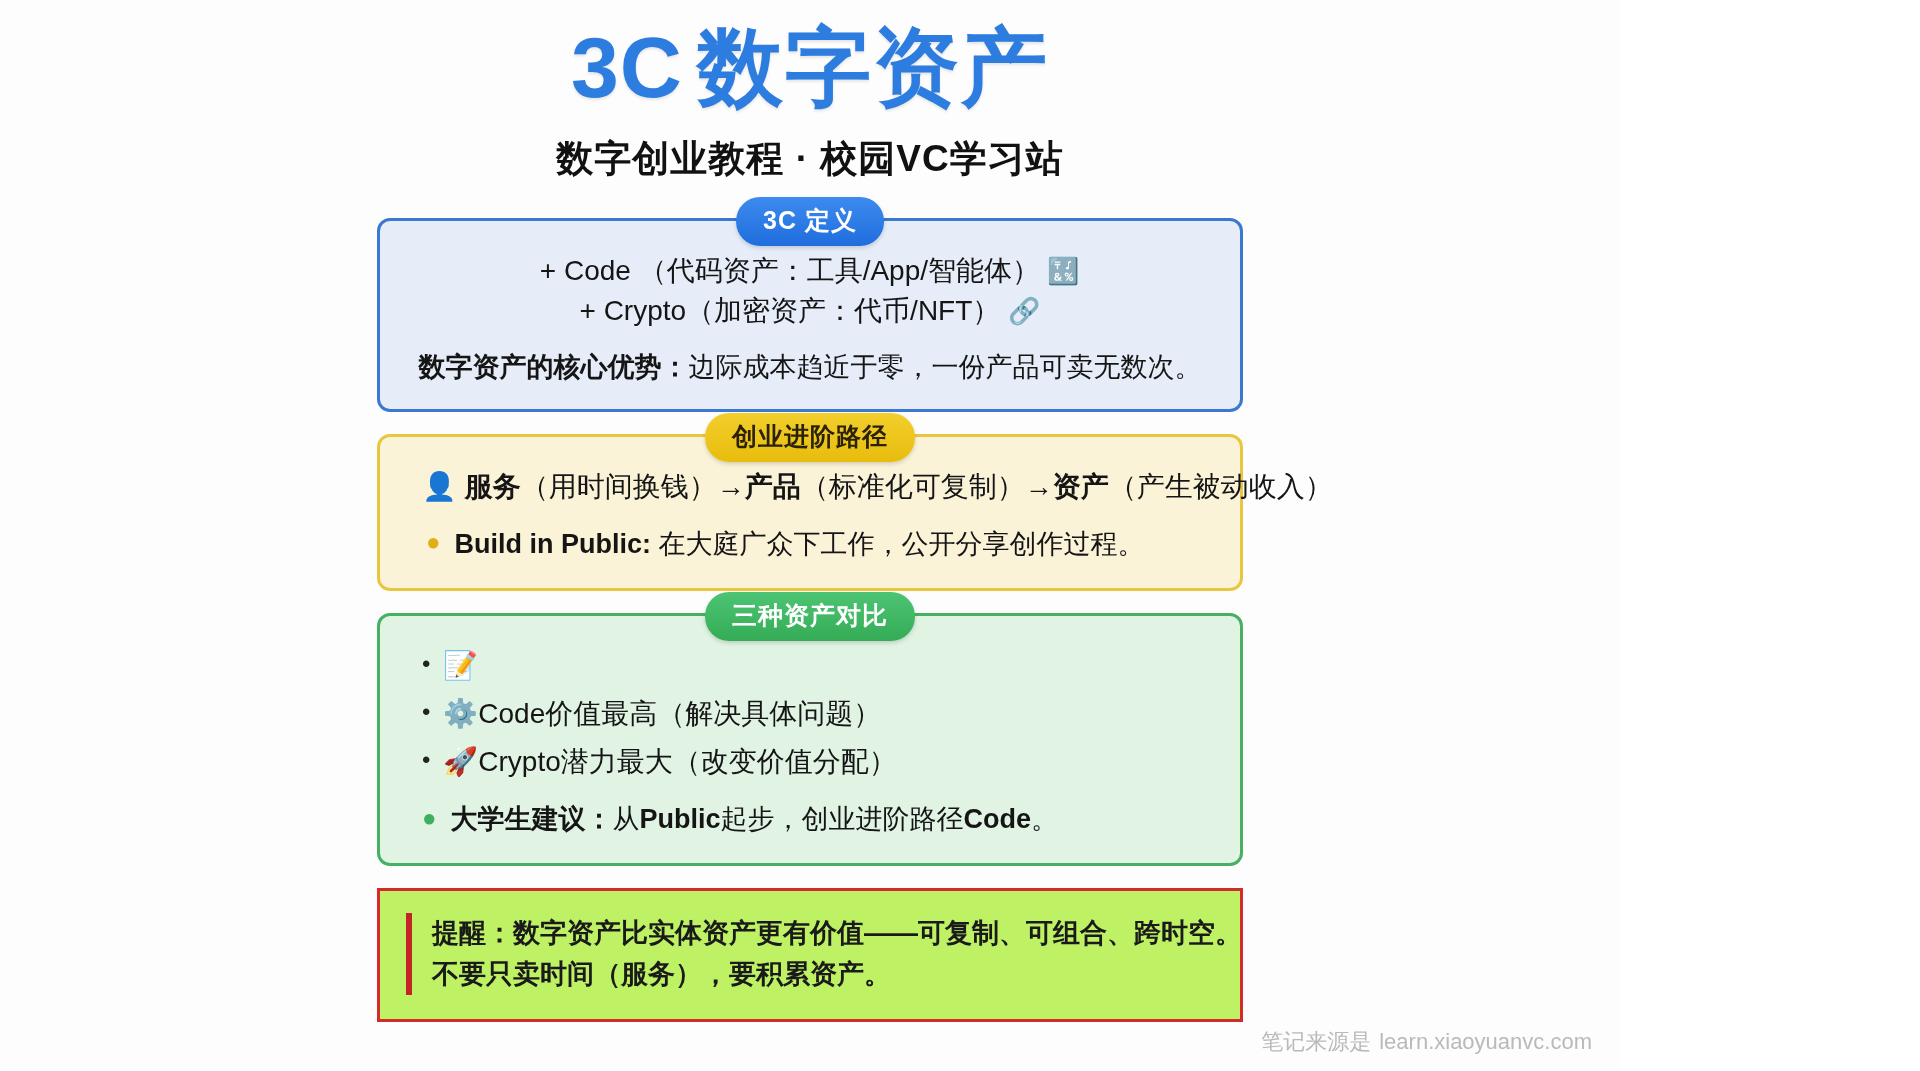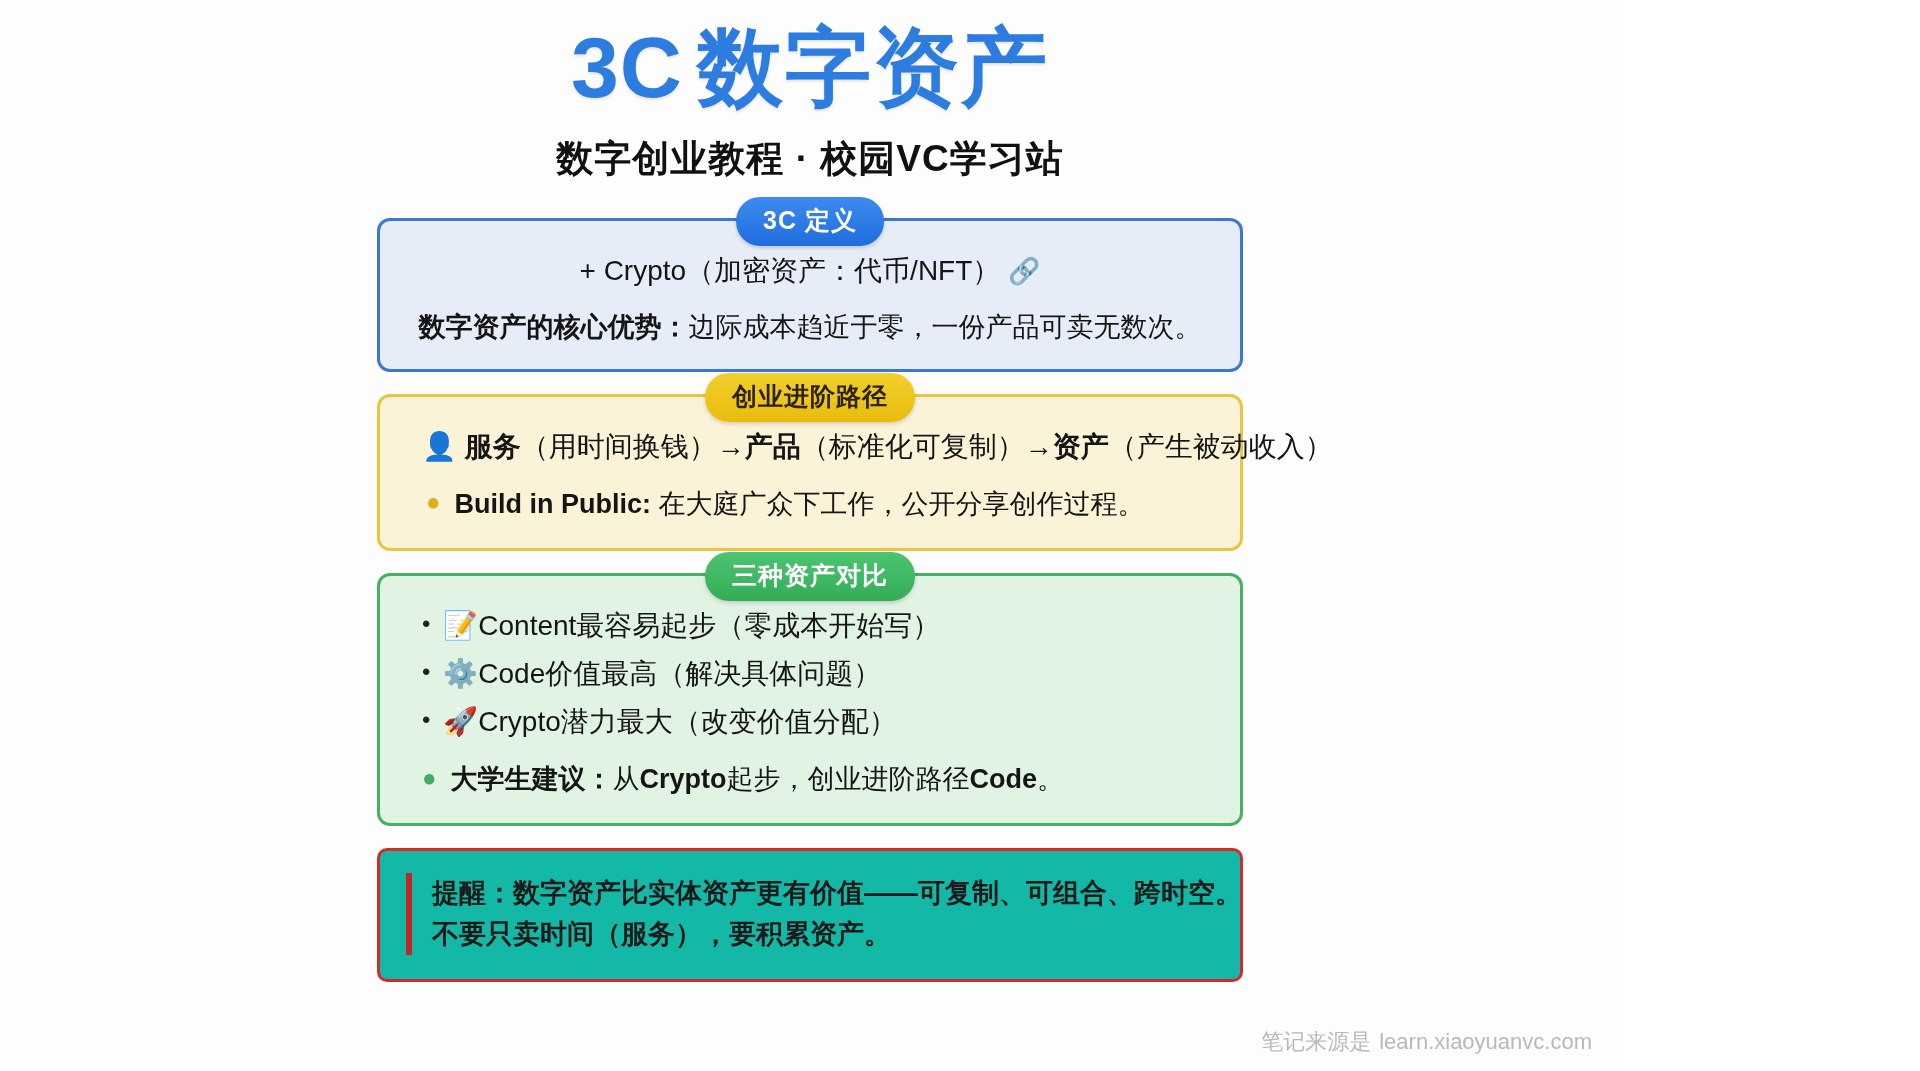--- a/index.html
+++ b/index.html
@@ -94,24 +94,24 @@
     background: #fbf3d8;
     border-color: #e9c63f;
     padding: 30px 28px 26px 28px;
   }
   .card-green {
     background: #e1f4e4;
     border-color: #46b063;
     padding: 30px 28px 26px 28px;
   }
   .card-red {
-    background: #14b8a6;
+    background: #bef264;
     border-color: #d32b2b;
     border-width: 3px;
-    border-radius: 10px;
+    border-radius: 0;
     padding: 22px 26px 24px 26px;
   }
 
   
   .def-line {
     text-align: center;
     font-size: 28px;
     color: #151515;
     line-height: 1.42;
     white-space: nowrap;
@@ -219,20 +219,24 @@
     <div class="sub-title">数字创业教程 · 校园VC学习站</div>
   </div>
 
   <div class="cards">
 
     <div class="card-wrap">
       <div class="badge badge-blue">3C 定义</div>
       <div class="card card-blue">
 
 
+        <div class="def-line">
+          <span>+ Code （代码资产：工具/App/智能体）</span>
+          <span class="emoji">🔣</span>
+        </div>
 
         <div class="def-line">
           <span>+ Crypto（加密资产：代币/NFT）</span>
           <span class="emoji">🔗</span>
         </div>
 
         <div class="highlight-line">
           <b>数字资产的核心优势：</b><span>边际成本趋近于零，一份产品可卖无数次。</span>
         </div>
       </div>
@@ -258,38 +262,37 @@
     </div>
 
     <div class="card-wrap">
       <div class="badge badge-green">三种资产对比</div>
       <div class="card card-green">
 
         <div class="green-list">
           <div class="green-item">
             <span class="dot">•</span>
             <span>📝</span>
-            <span>Content最容易起步（零成本开始写）</span>
           </div>
           <div class="green-item">
             <span class="dot">•</span>
             <span>⚙️</span>
             <span>Code价值最高（解决具体问题）</span>
           </div>
           <div class="green-item">
             <span class="dot">•</span>
             <span>🚀</span>
             <span>Crypto潜力最大（改变价值分配）</span>
           </div>
         </div>
 
         <div class="green-advice">
           <span class="dot">●</span>
           <div>
-            <b>大学生建议：</b><span>从</span><b>Crypto</b><span>起步，创业进阶路径</span><b>Code</b><span>。</span>
+            <b>大学生建议：</b><span>从</span><b>Public</b><span>起步，创业进阶路径</span><b>Code</b><span>。</span>
           </div>
         </div>
       </div>
     </div>
 
     <div class="card-wrap">
       <div class="card card-red">
         <div class="red-inner">
           <div class="red-line">
             <span>提醒：</span><span>数字资产比实体资产更有价值——可复制、可组合、跨时空。</span>

